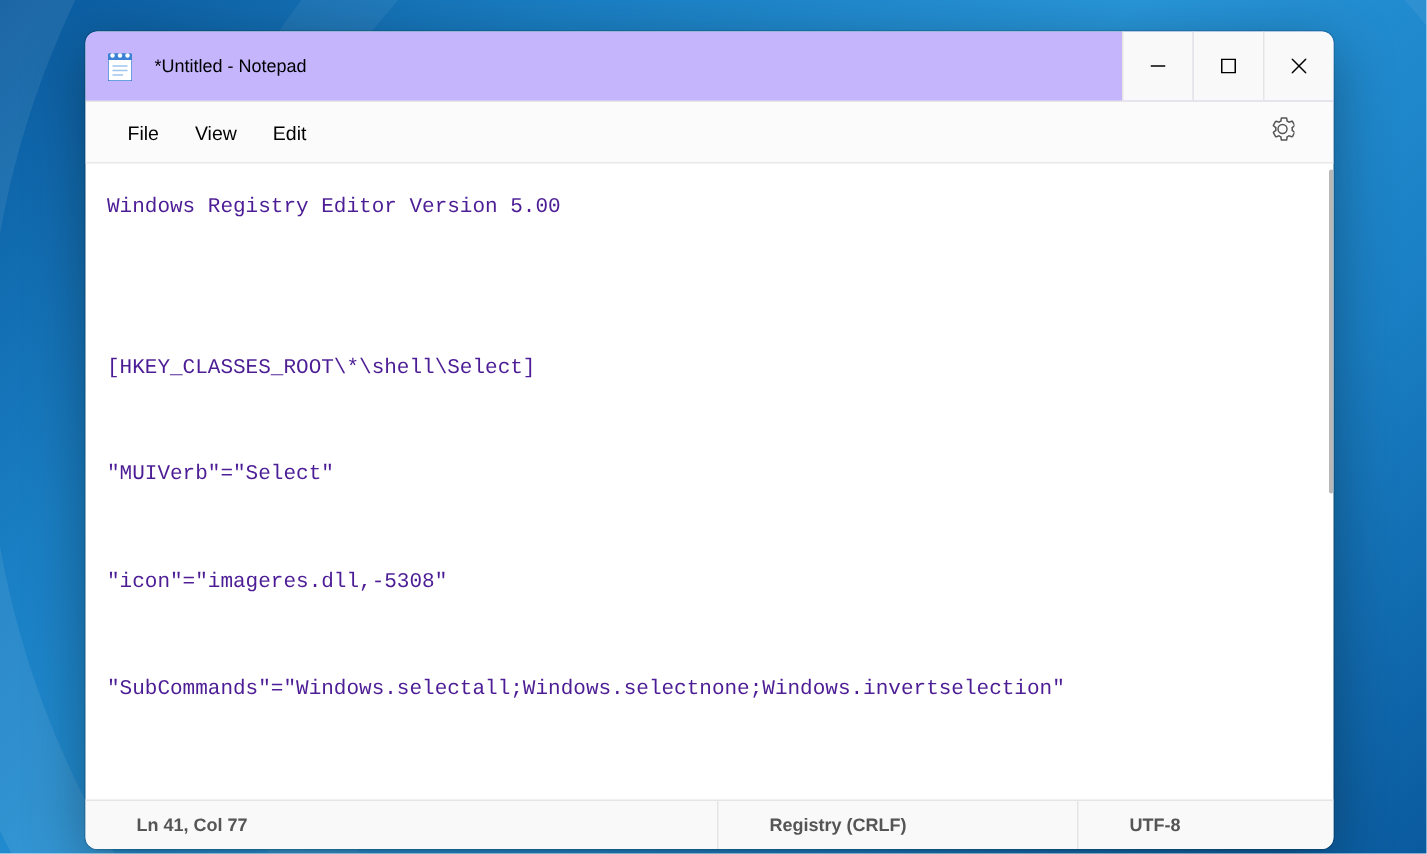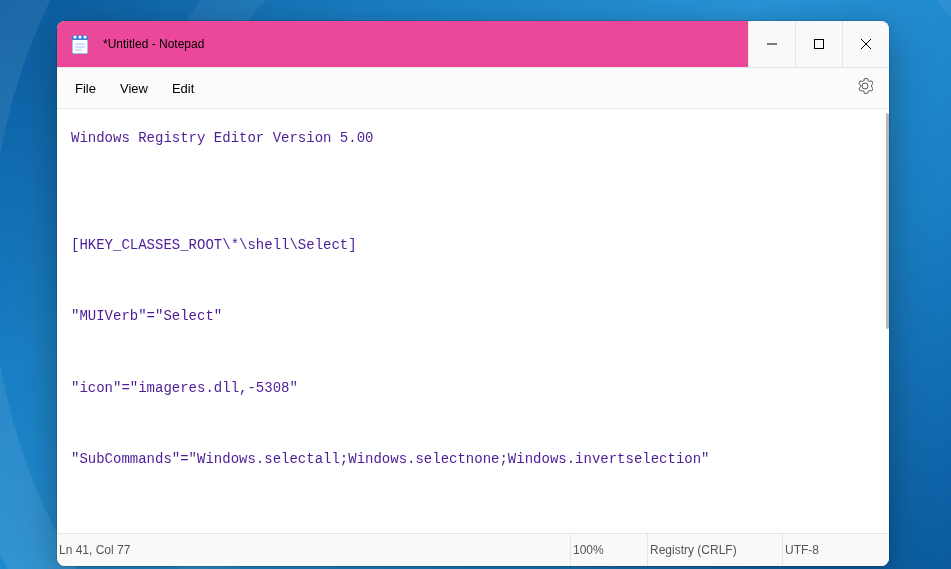--- a/index.html
+++ b/index.html
@@ -38,21 +38,21 @@
       height: 545px;
       background: #ffffff;
       border-radius: 8px;
       box-shadow: 0 10px 40px rgba(0,0,0,0.35), 0 0 0 1px rgba(0,0,0,0.12);
       display: flex;
       flex-direction: column;
       overflow: hidden;
     }
     .titlebar {
       height: 46px;
-      background: #ec4899;
+      background: #c4b5fd;
       display: flex;
       align-items: center;
       border-bottom: 1px solid #e5e5e5;
     }
     .titlebar-icon {
       margin-left: 14px;
       width: 18px;
       height: 18px;
       display: flex;
       align-items: center;
@@ -80,21 +80,21 @@
       justify-content: center;
       border-left: 1px solid #e5e5e5;
       background: #f9f9f9;
       cursor: pointer;
     }
     .win-btn svg { width: 10px; height: 10px; }
     .menubar {
       height: 40px;
       display: flex;
       align-items: center;
-      padding: 0 6px;
+      padding: 0 16px;
       border-bottom: 1px solid #eaeaea;
       background: #fbfbfb;
     }
     .menu-item {
       padding: 6px 12px;
       font-size: 13px;
       color: #000;
       cursor: pointer;
       border-radius: 3px;
     }
@@ -142,30 +142,31 @@
     .statusbar {
       height: 32px;
       border-top: 1px solid #e5e5e5;
       display: flex;
       align-items: center;
       font-size: 12px;
       color: #555;
       background: #f9f9f9;
     }
     .status-cell {
-      padding: 0 2px;
+      padding: 0 34px;
       border-left: 1px solid #e5e5e5;
       height: 100%;
       display: flex;
       align-items: center;
+      font-weight: bold;
     }
     .status-cell:first-child { border-left: none; flex: 1; }
     .status-zoom { width: 72px; }
     .status-eol { width: 130px; }
-    .status-enc { width: 102px; }
+    .status-enc { width: 102px; margin-left: 41px; }
   </style>
 </head>
 <body>
 
 <div class="bg-swirl"></div>
 <div class="bg-swirl2"></div>
 
 <div class="window">
   <div class="titlebar">
     <div class="titlebar-icon">
@@ -233,17 +234,16 @@
 "icon"="imageres.dll,-5308"
 
 "SubCommands"="Windows.selectall;Windows.selectnone;Windows.invertselection"</div>
     <div class="scrollbar-track">
       <div class="scrollbar-thumb"></div>
     </div>
   </div>
 
   <div class="statusbar">
     <div class="status-cell">Ln 41, Col 77</div>
-    <div class="status-cell status-zoom">100%</div>
     <div class="status-cell status-eol">Registry (CRLF)</div>
     <div class="status-cell status-enc">UTF-8</div>
   </div>
 </div>
 
 </body></html>

